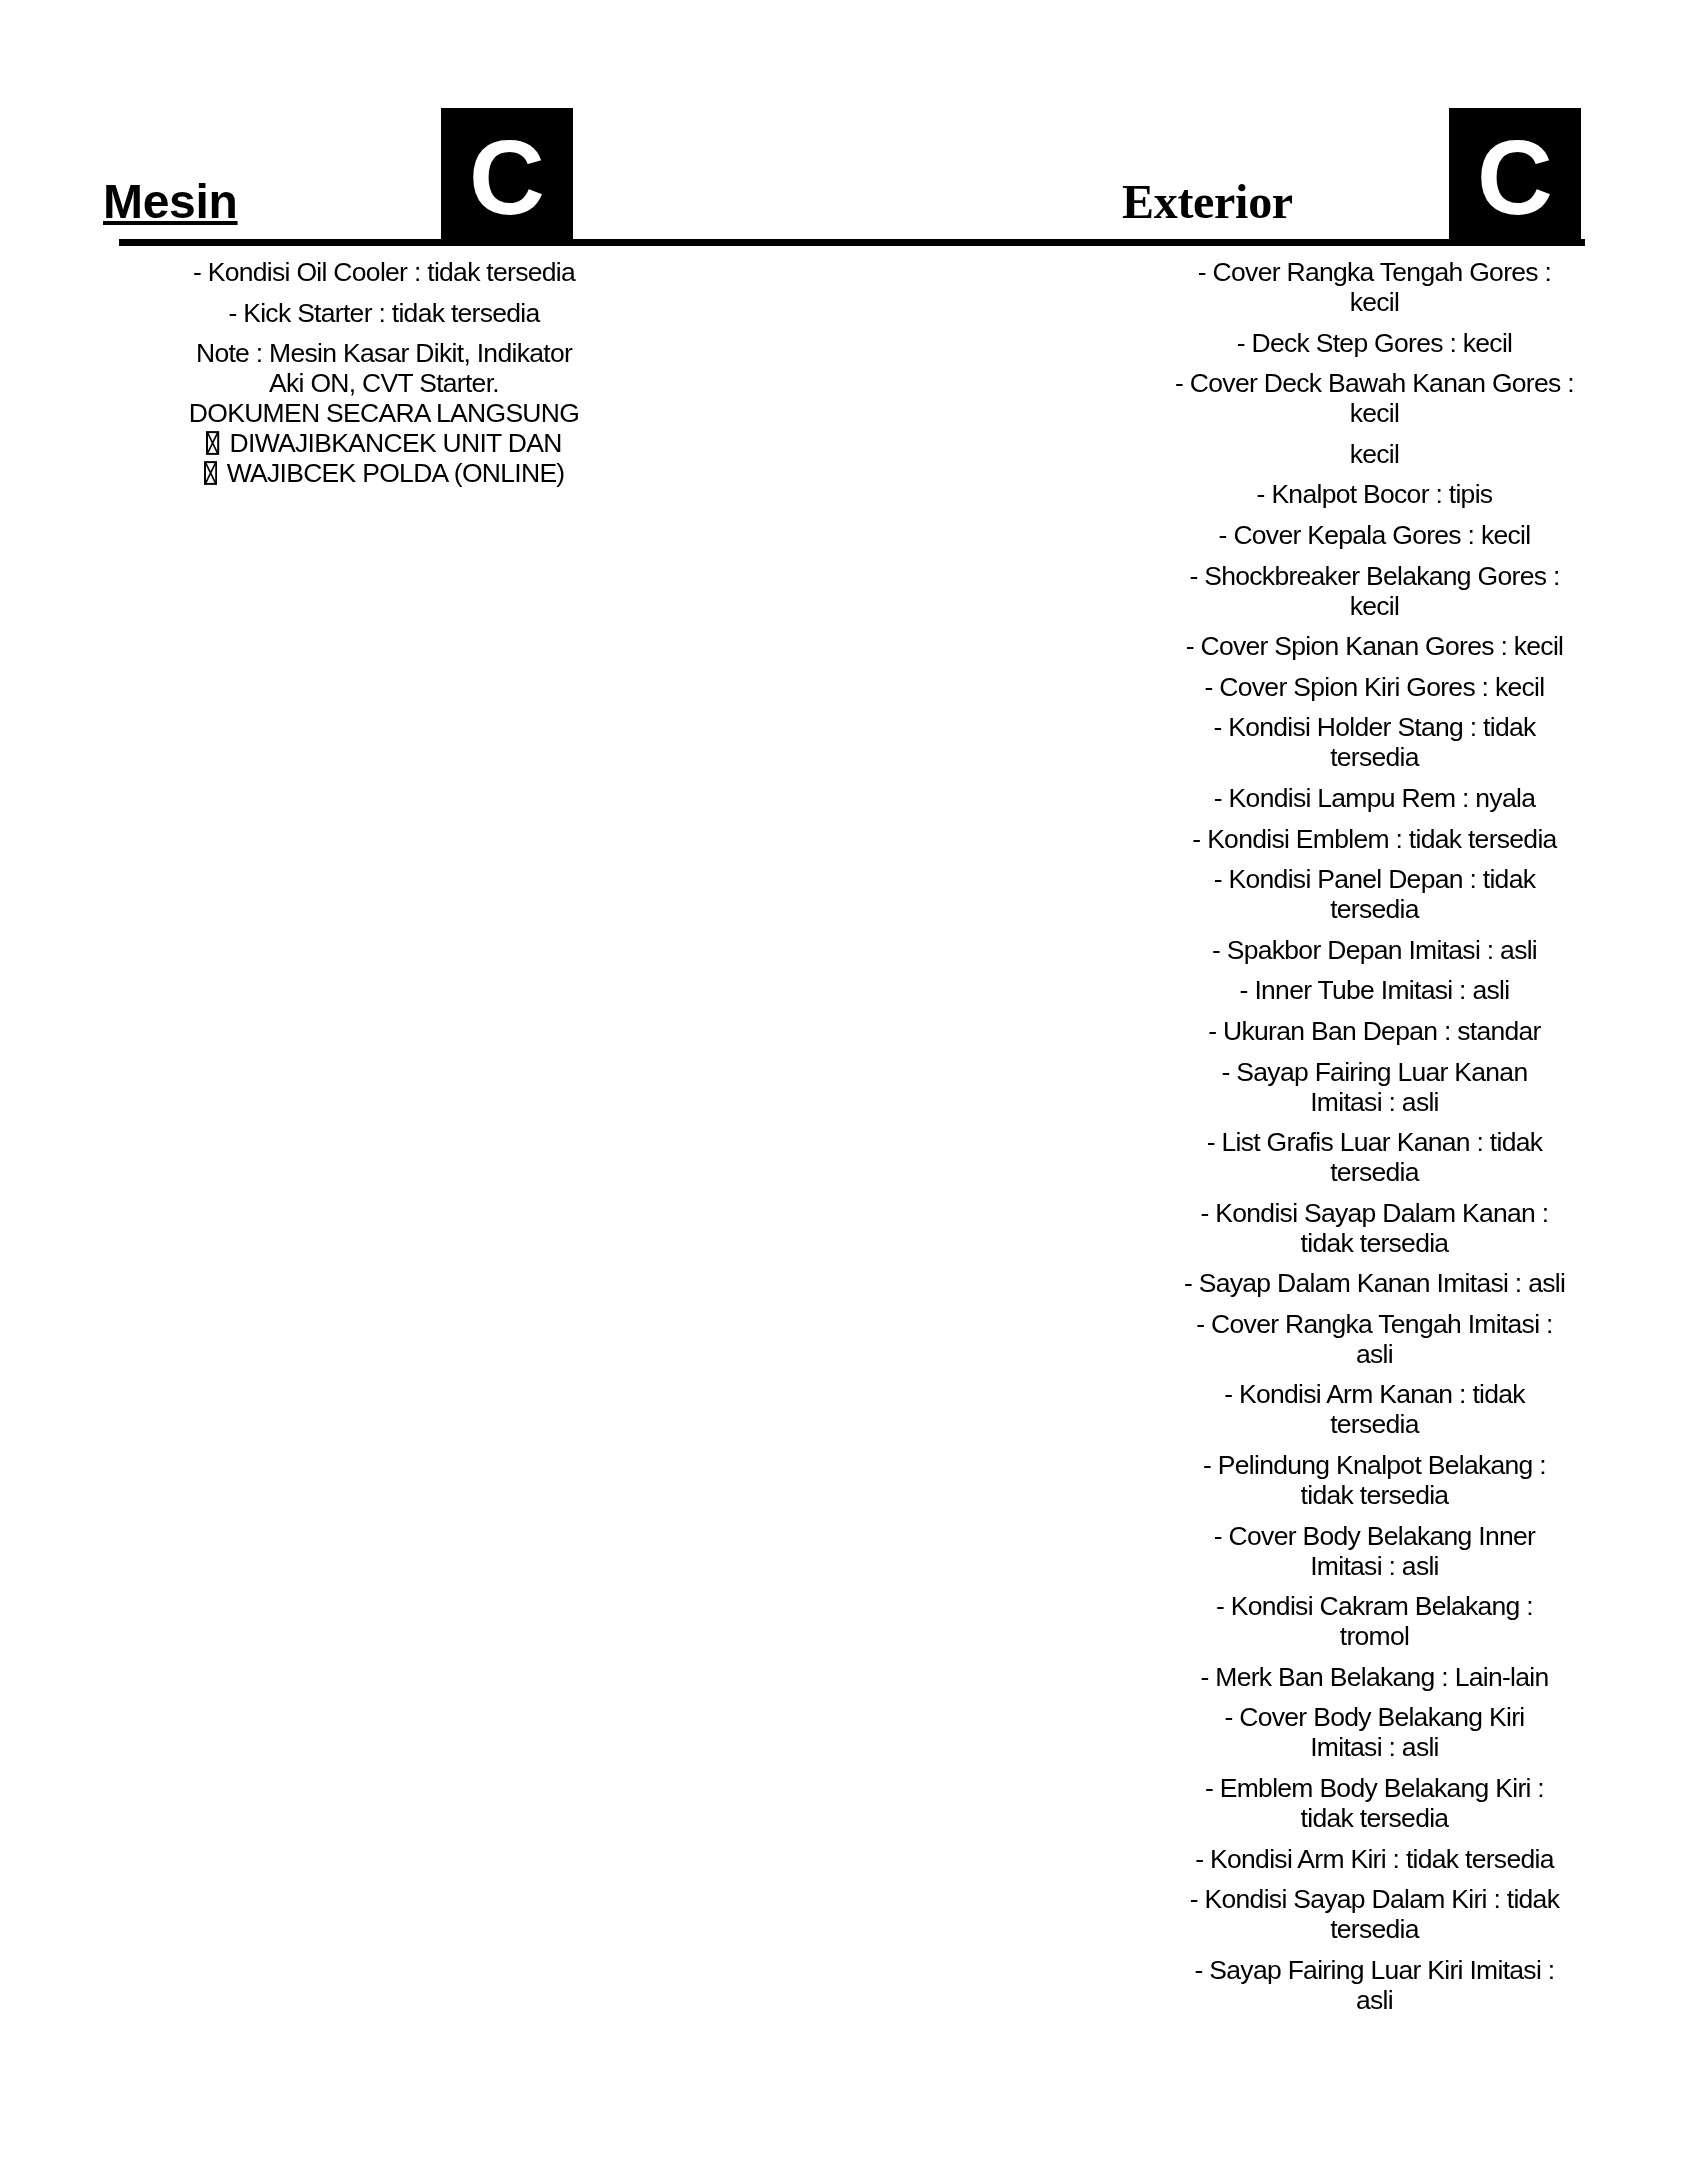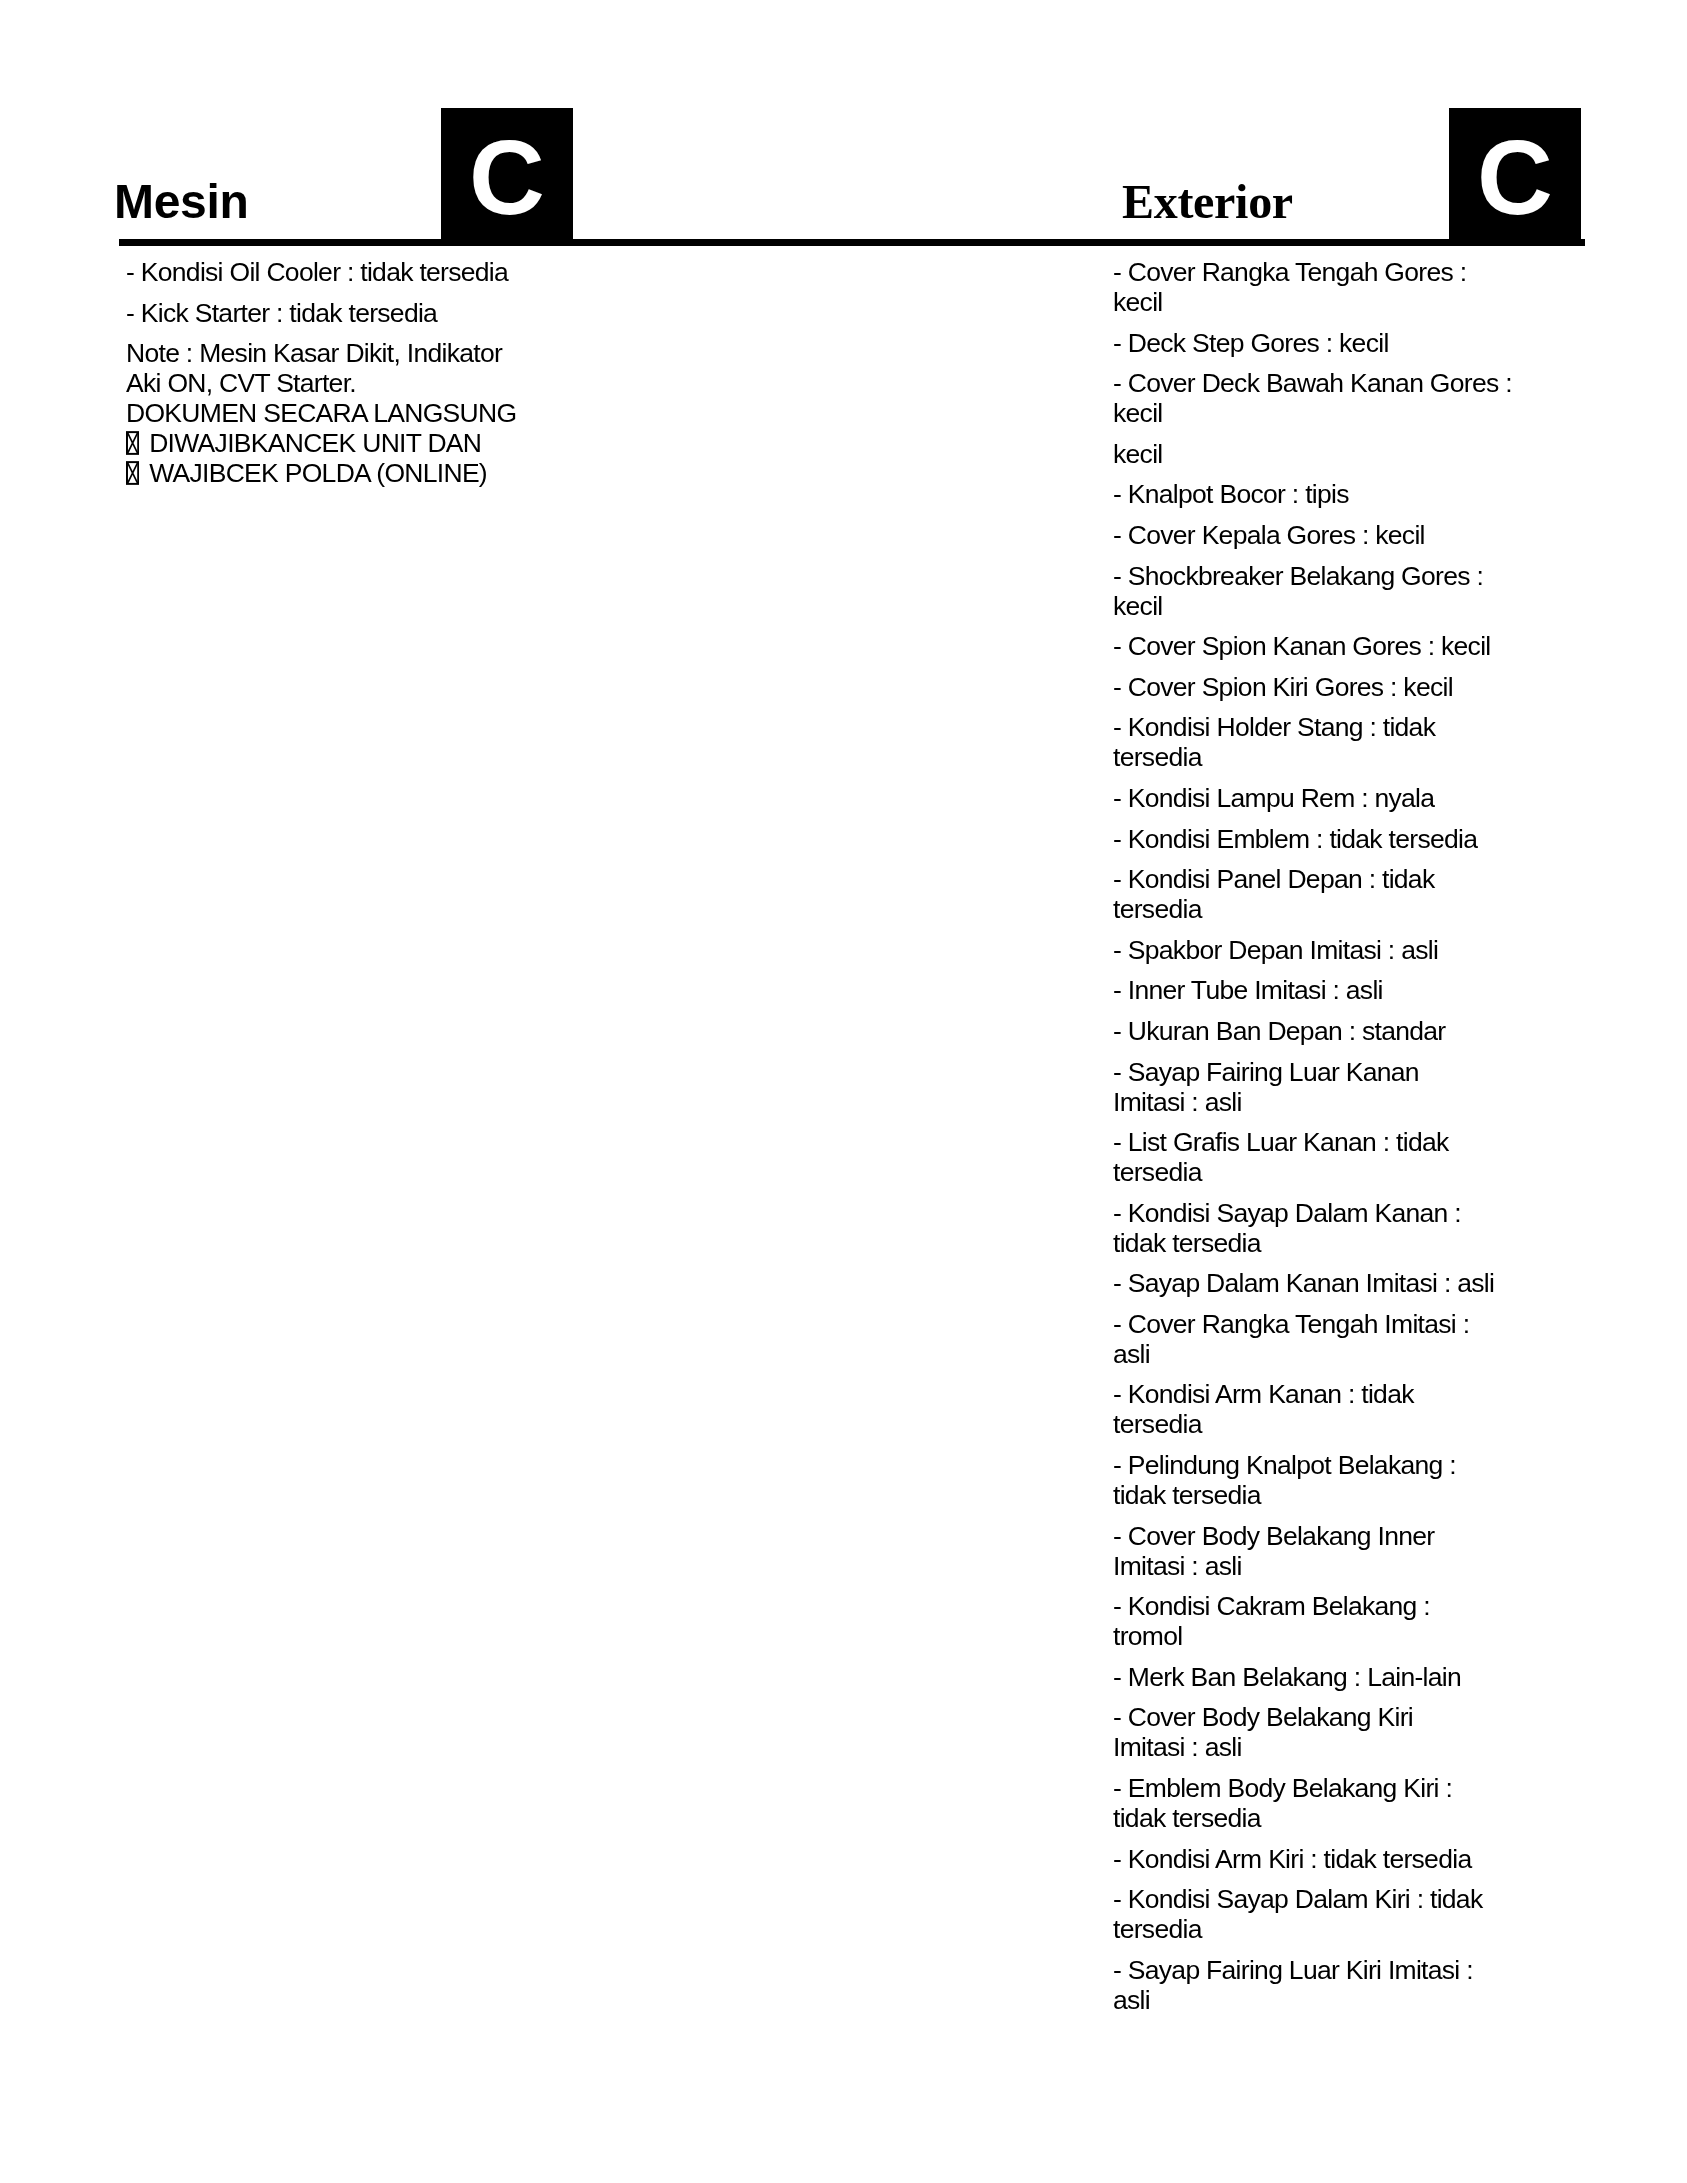--- a/index.html
+++ b/index.html
@@ -19,21 +19,21 @@
   }
   .section-title {
     position: absolute;
     top: 178px;
     font-size: 48px;
     font-weight: 700;
     line-height: 48px;
     letter-spacing: -0.3px;
     white-space: nowrap;
   }
-  #title-mesin { left: 114px; }
+  #title-mesin { left: 103px; text-decoration: underline; }
   #title-exterior { left: 1122px; font-family: Liberation Serif, serif; }
   .grade-badge {
     position: absolute;
     top: 108px;
     width: 132px; height: 138px;
     background: #000000;
     color: #ffffff;
     display: flex;
     align-items: center;
     justify-content: center;
@@ -45,21 +45,21 @@
   #badge-exterior { left: 1449px; }
   .list {
     position: absolute;
     top: 257px;
     font-size: 26.5px;
     letter-spacing: -0.7px;
   }
   #list-mesin { left: 126px; width: 516px; }
   #list-exterior { left: 1113px; width: 523px; }
   .item { margin: 0 0 10.6px 0; }
-  .line { line-height: 30px; white-space: nowrap; }
+  .line { line-height: 30px; white-space: nowrap; text-align: center; }
   .tofu {
     display: inline-block;
     width: 13.2px; height: 24px;
     vertical-align: -3.3px;
     margin-right: 10px;
   }
 </style>
 </head>
 <body>
 

